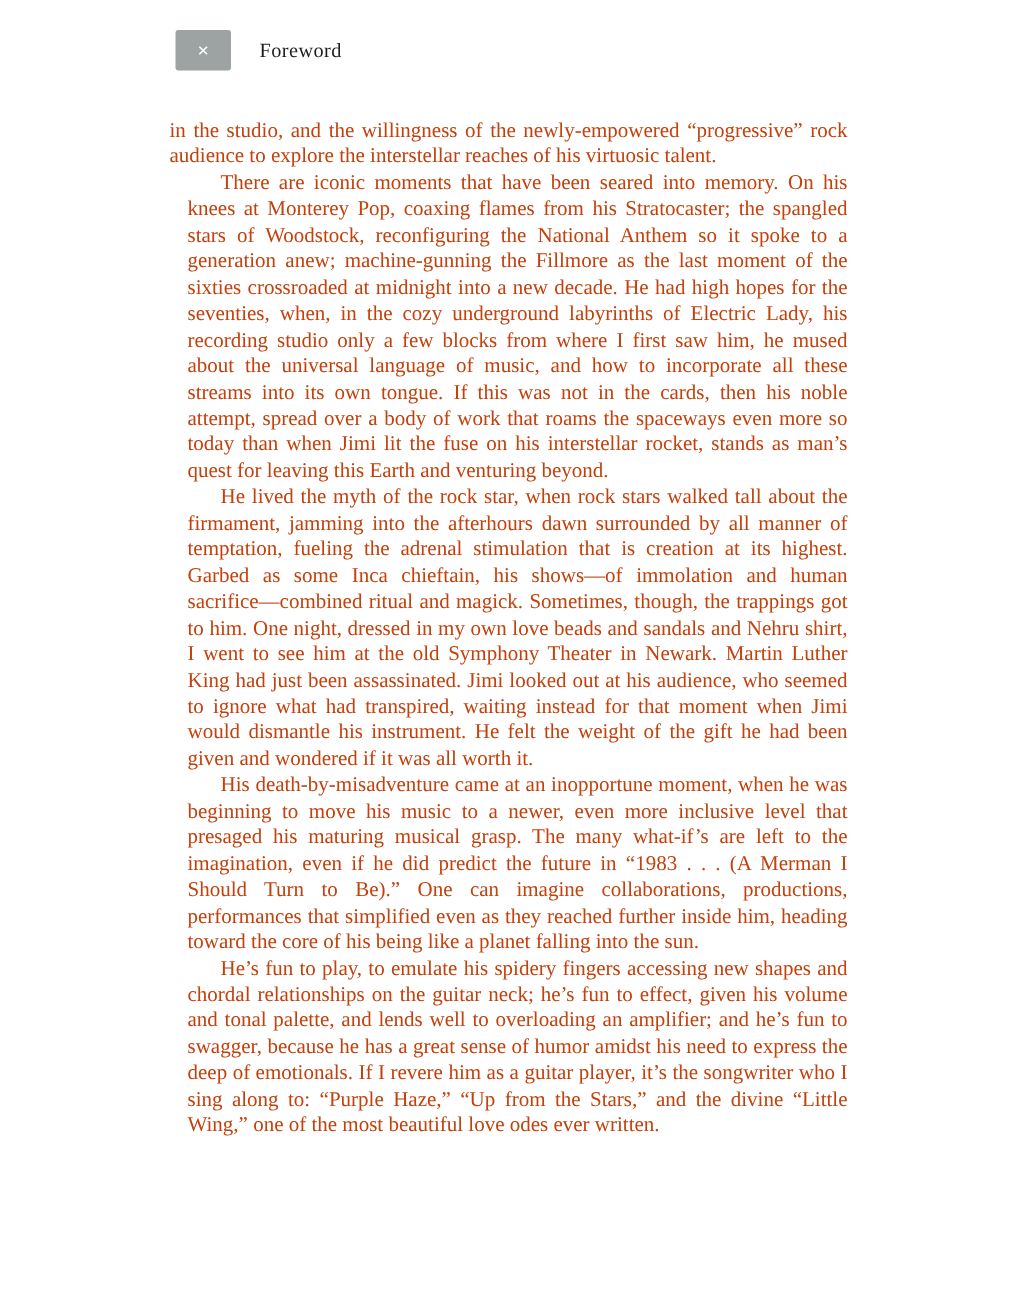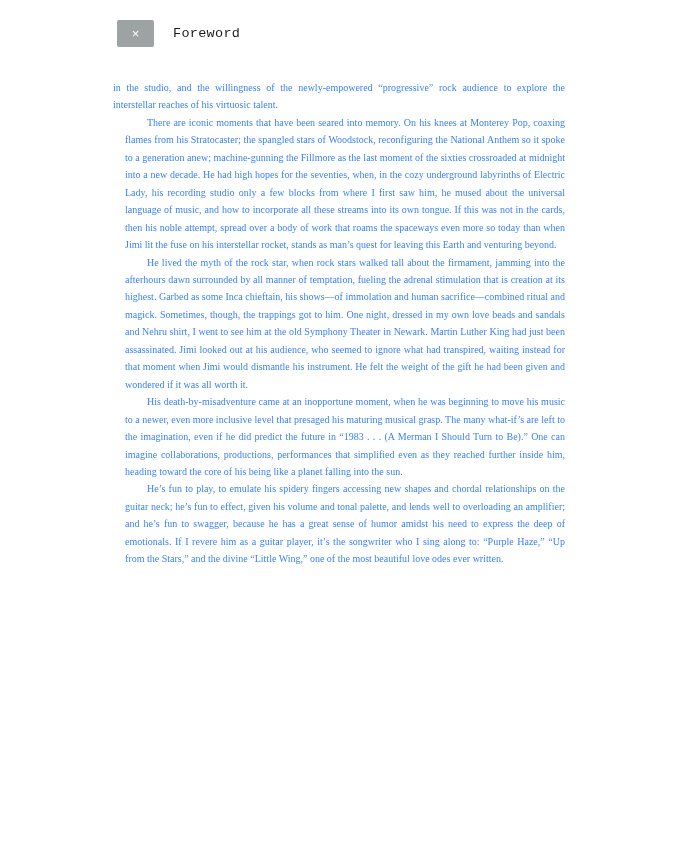--- a/index.html
+++ b/index.html
@@ -40,34 +40,34 @@
     cursor: pointer;
     padding: 0;
   }
   .close-btn .x-glyph {
     color: #ffffff;
     font-family: "Liberation Sans", sans-serif;
     font-size: 13px;
     line-height: 1;
   }
   .chapter-title {
-    font-family: Liberation Mono, monospace;
+    font-family: Liberation Serif, serif;
     font-size: 13.5px;
     color: #1c1c1c;
     letter-spacing: 0.3px;
   }
   .content {
     position: absolute;
     top: 79px;
     left: 113px;
     width: 452px;
     font-family: "Liberation Serif", serif;
-    font-size: 10px;
+    font-size: 14px;
     line-height: 17.45px;
-    color: #3b82f6;
+    color: #c2410c;
     text-align: justify;
   }
   .content p {
     margin: 0;
     padding: 0;
   }
   .content p.indent {
     text-indent: 22px;
     margin-left: 12px;
   }

